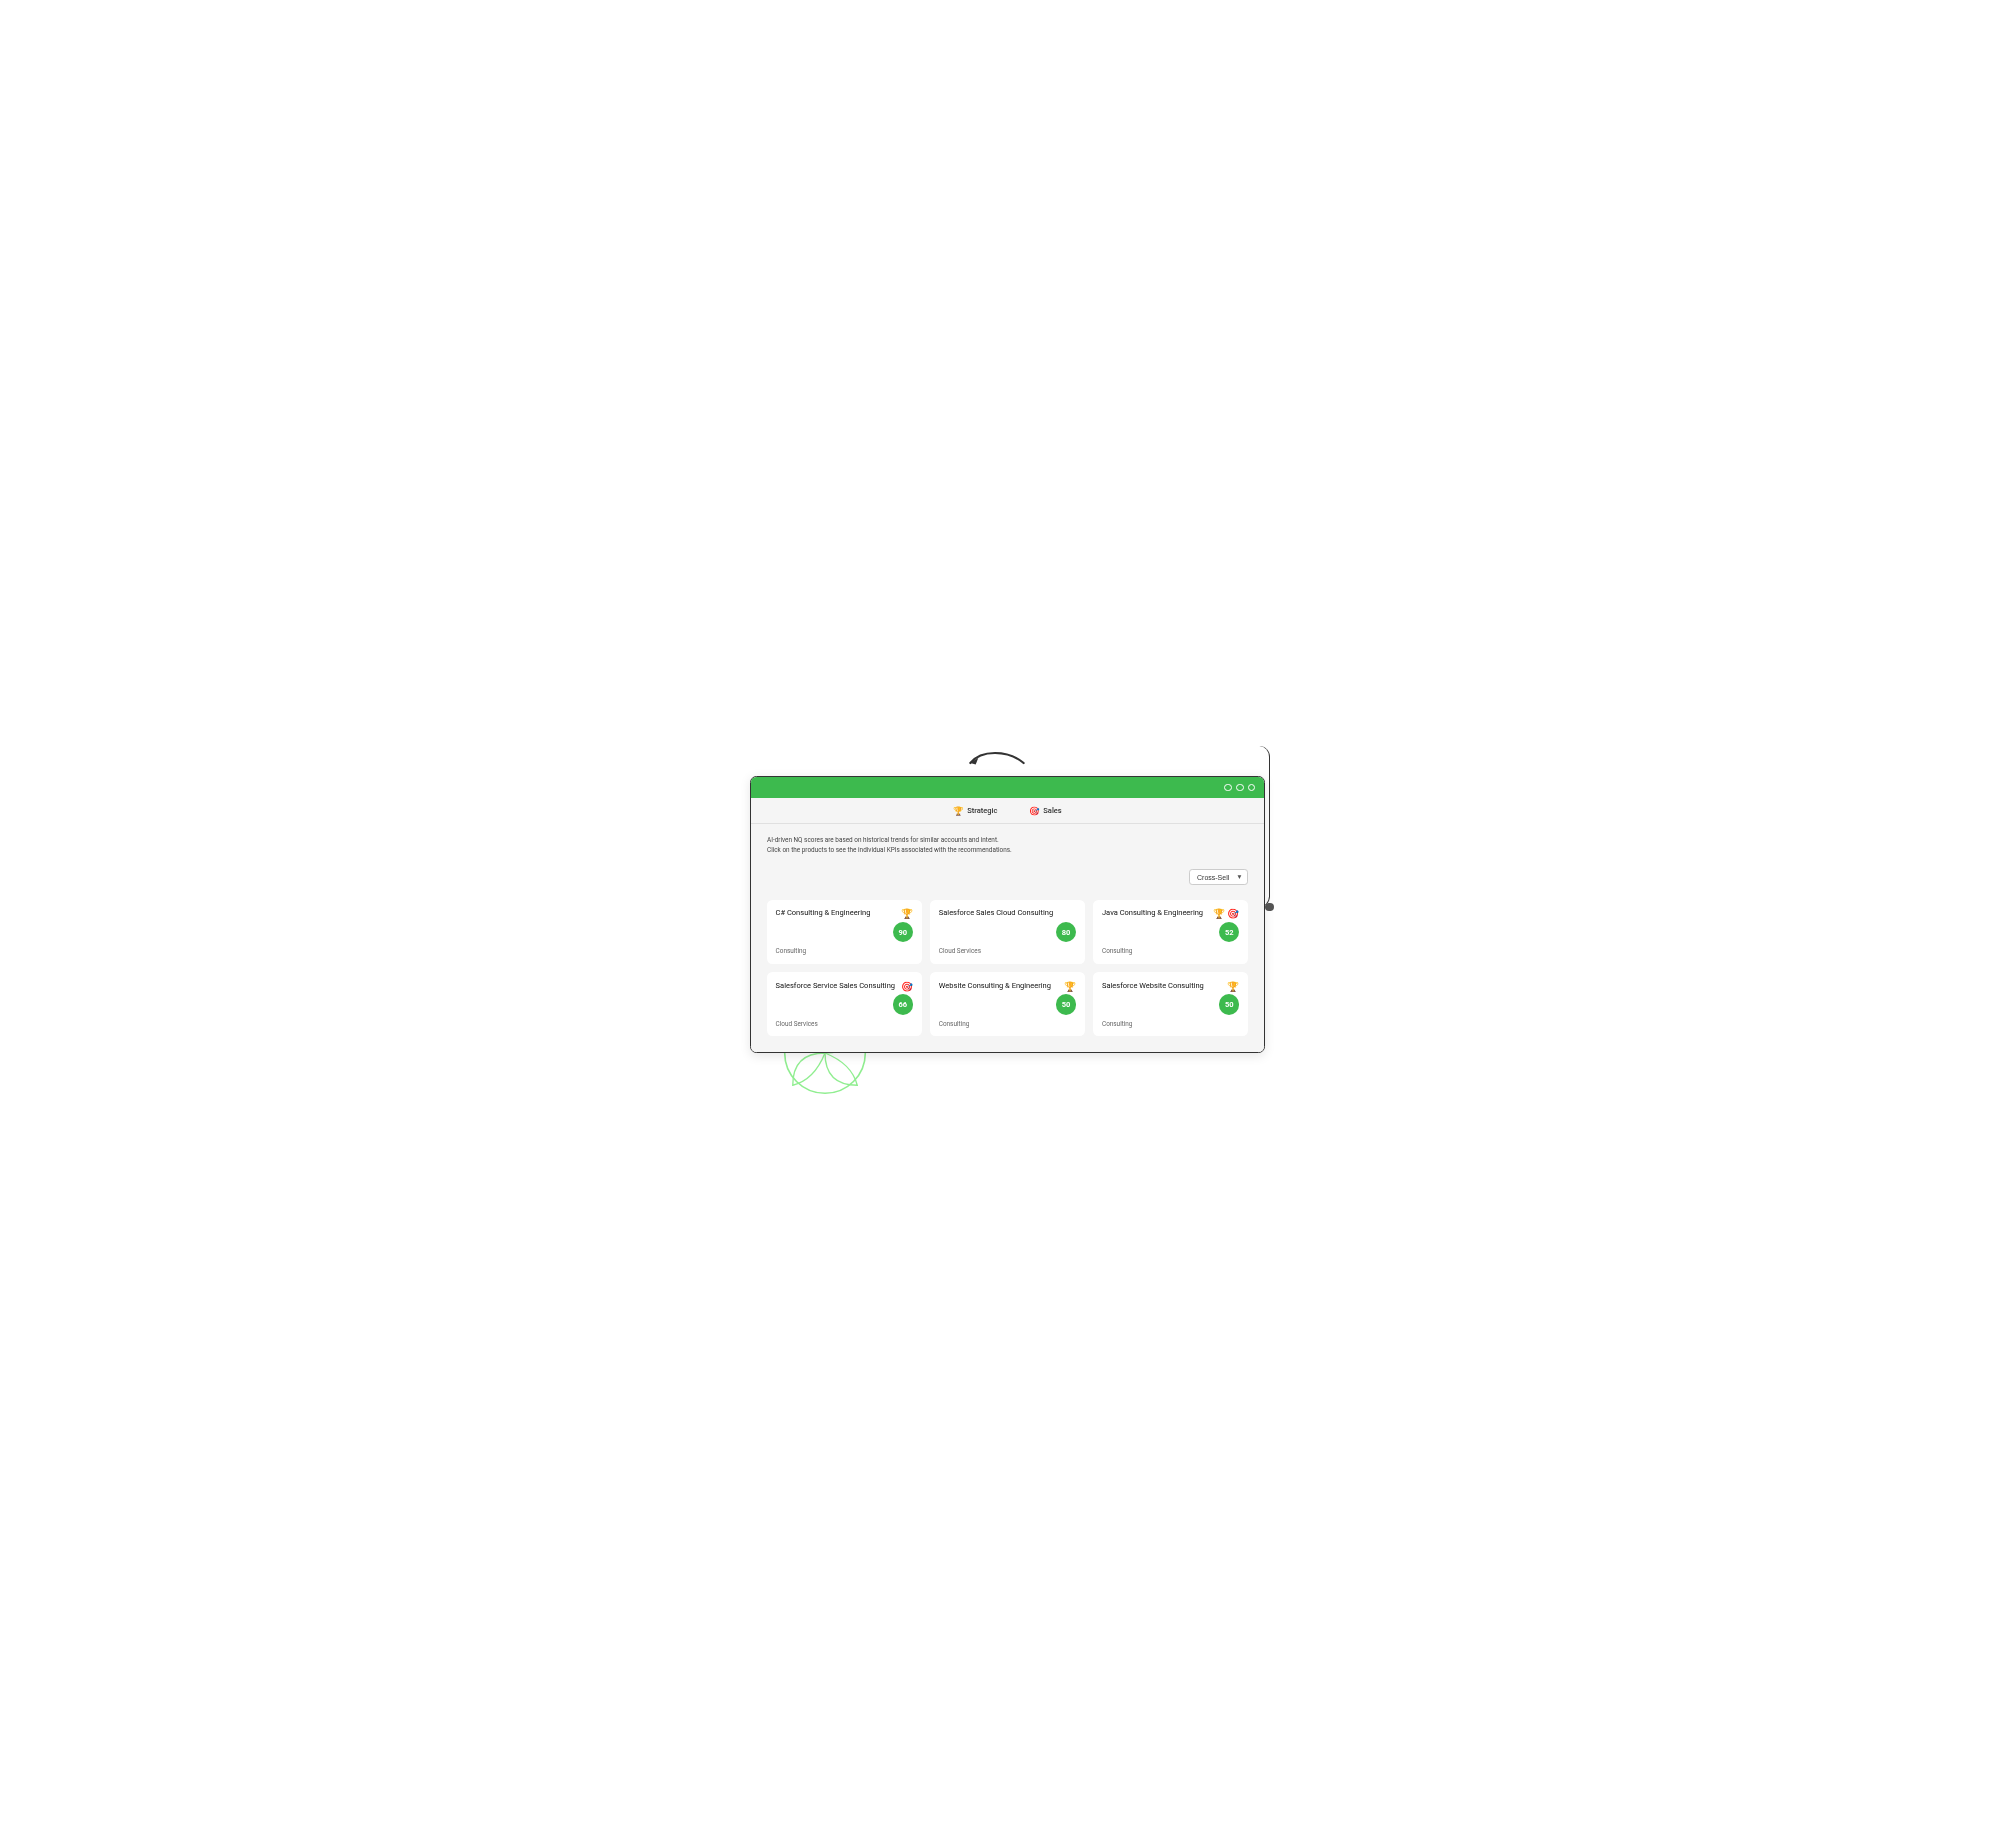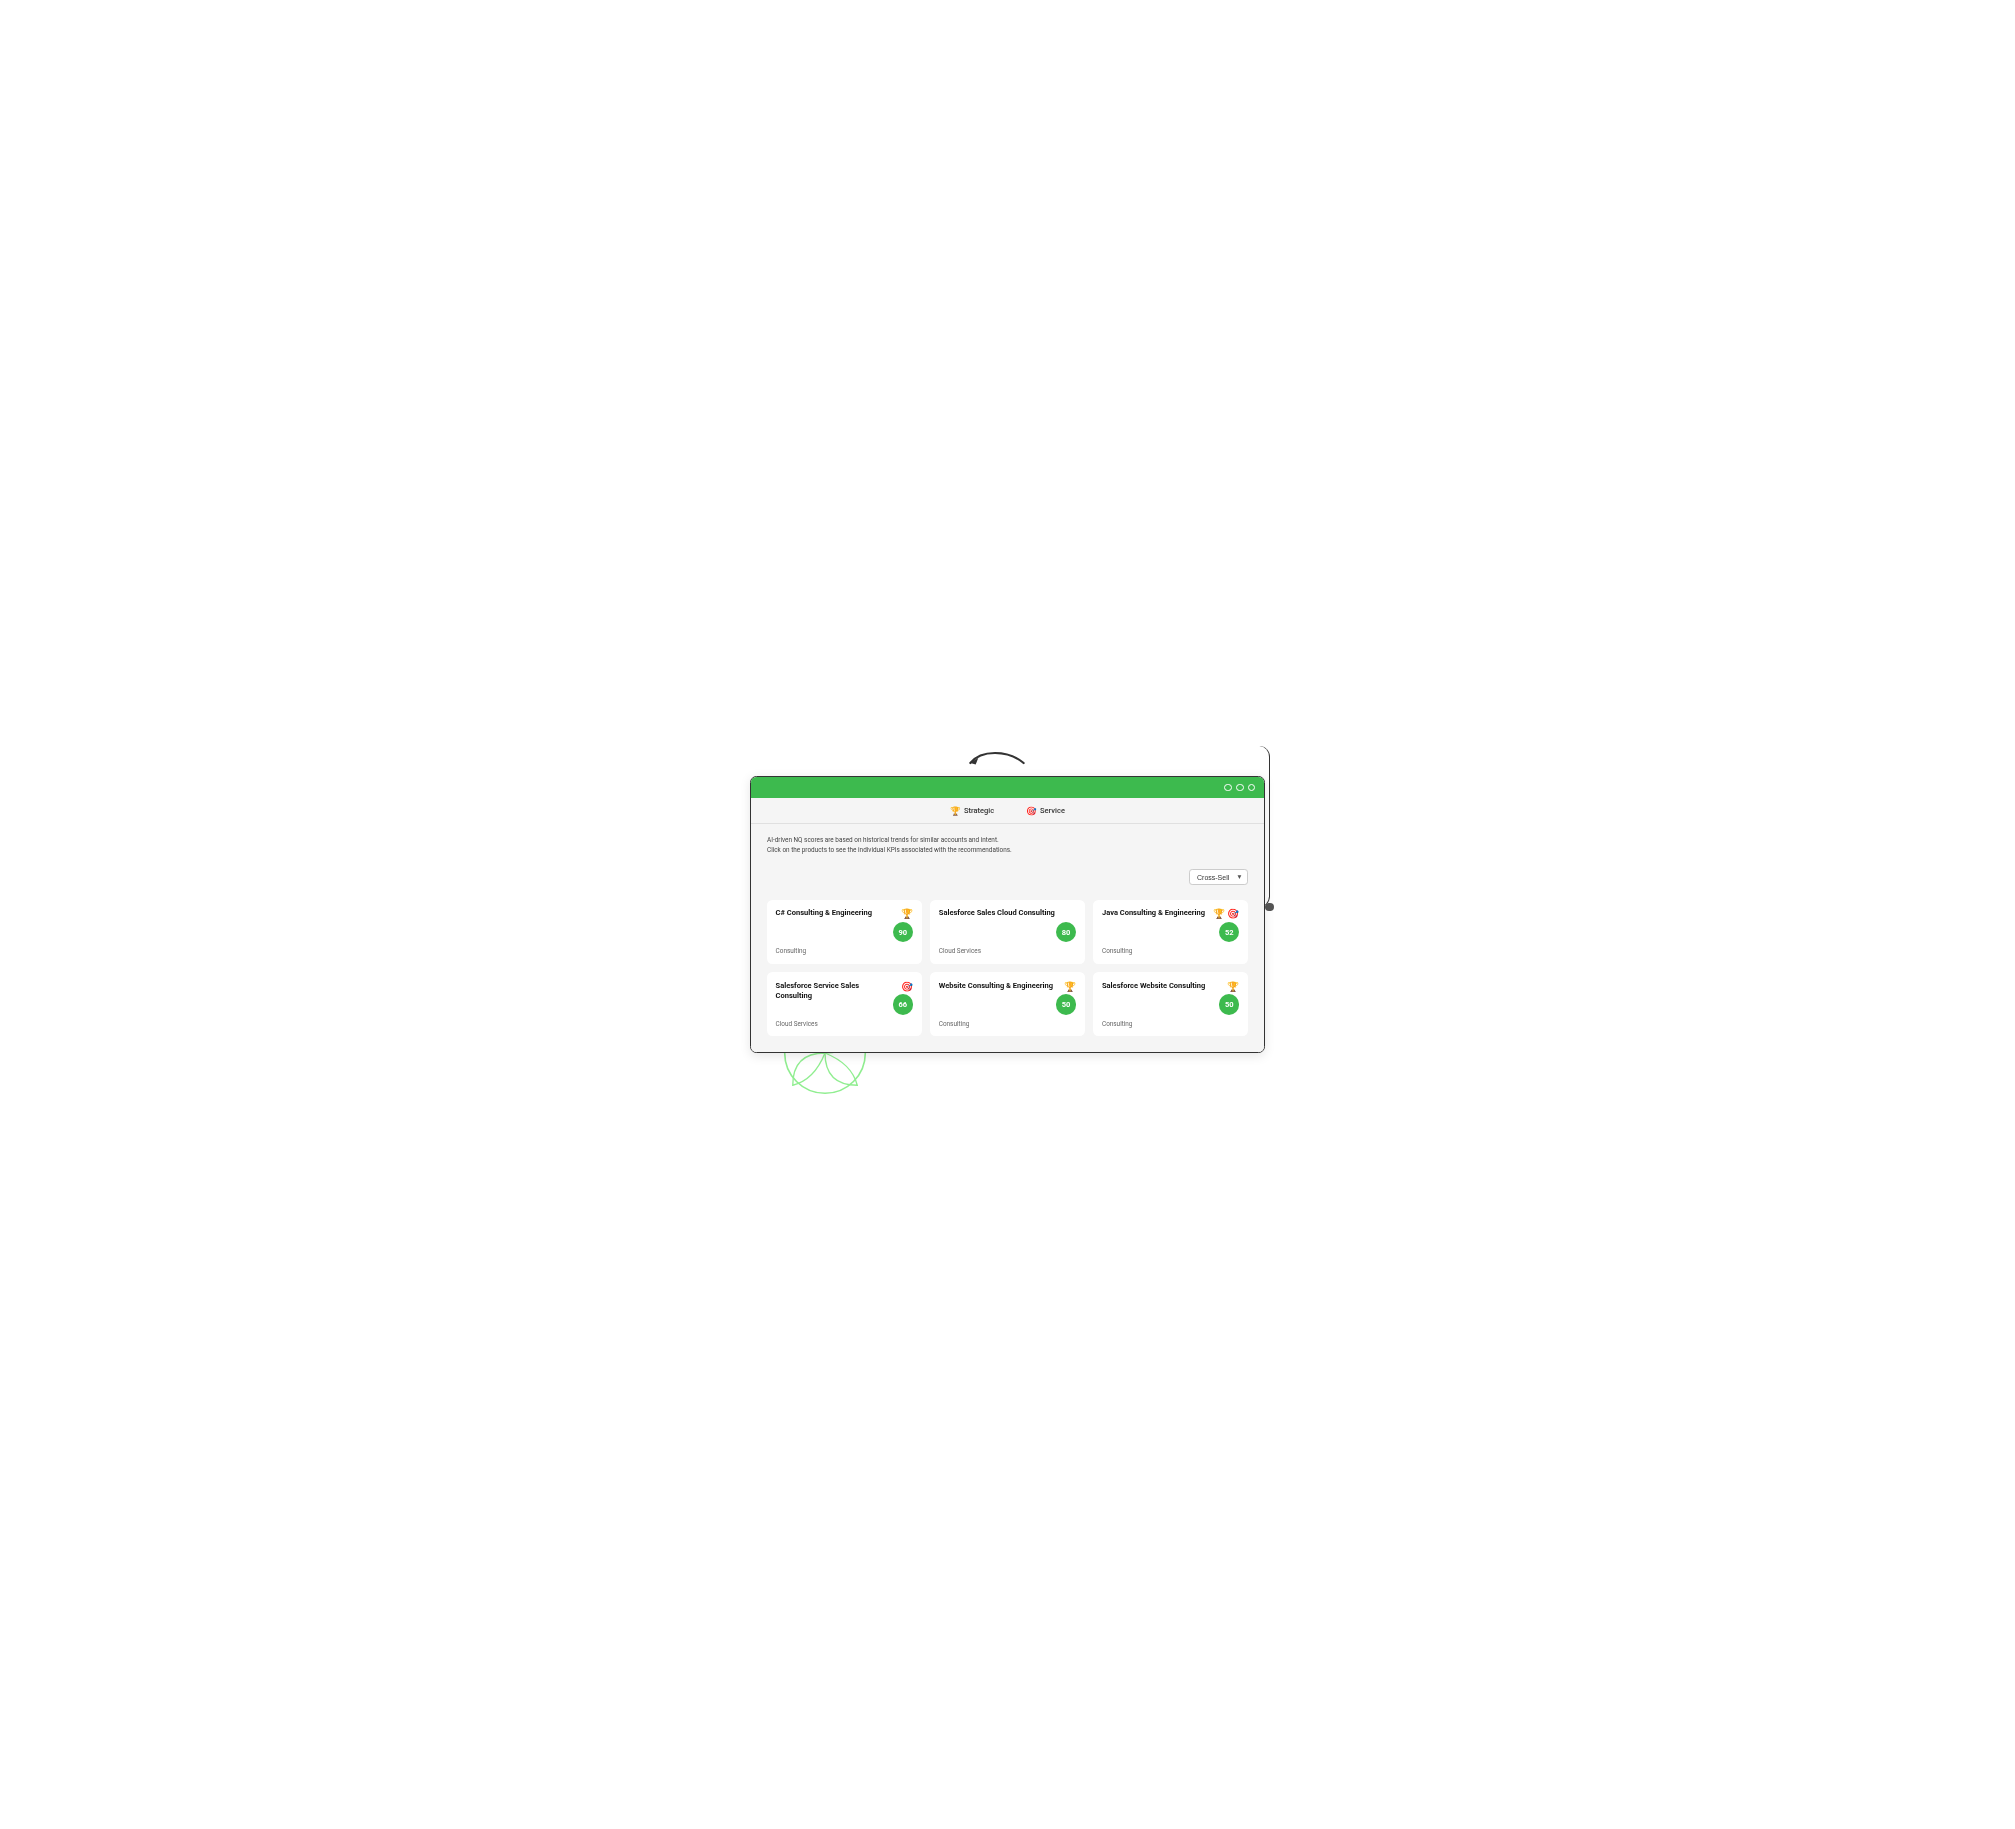--- a/index.html
+++ b/index.html
@@ -173,21 +173,21 @@
 
     .card-header {
       display: flex;
       justify-content: space-between;
       align-items: flex-start;
       margin-bottom: 4.3px;
     }
 
     .card-title {
       font-size: 7.5px;
-      font-weight: 700;
+      font-weight: 400;
       color: #111;
       line-height: 1.3;
       flex: 1;
       padding-right: 4.3px;
     }
 
     .card-icons {
       display: flex;
       gap: 2.1px;
       flex-shrink: 0;
@@ -257,21 +257,21 @@
       </div>
     </div>
 
     <div class="tab-bar">
       <div class="tab-item">
         <span class="tab-icon">🏆</span>
         <span>Strategic</span>
       </div>
       <div class="tab-item">
         <span class="tab-icon">🎯</span>
-        <span>Service</span>
+        <span>Sales</span>
       </div>
     </div>
 
     <div class="content-area">
 
       <div class="info-text">
         <span>AI-driven NQ scores are based on historical trends for similar accounts and intent.</span><br>
         <span>Click on the products to see the individual KPIs associated with the recommendations.</span>
       </div>
 

